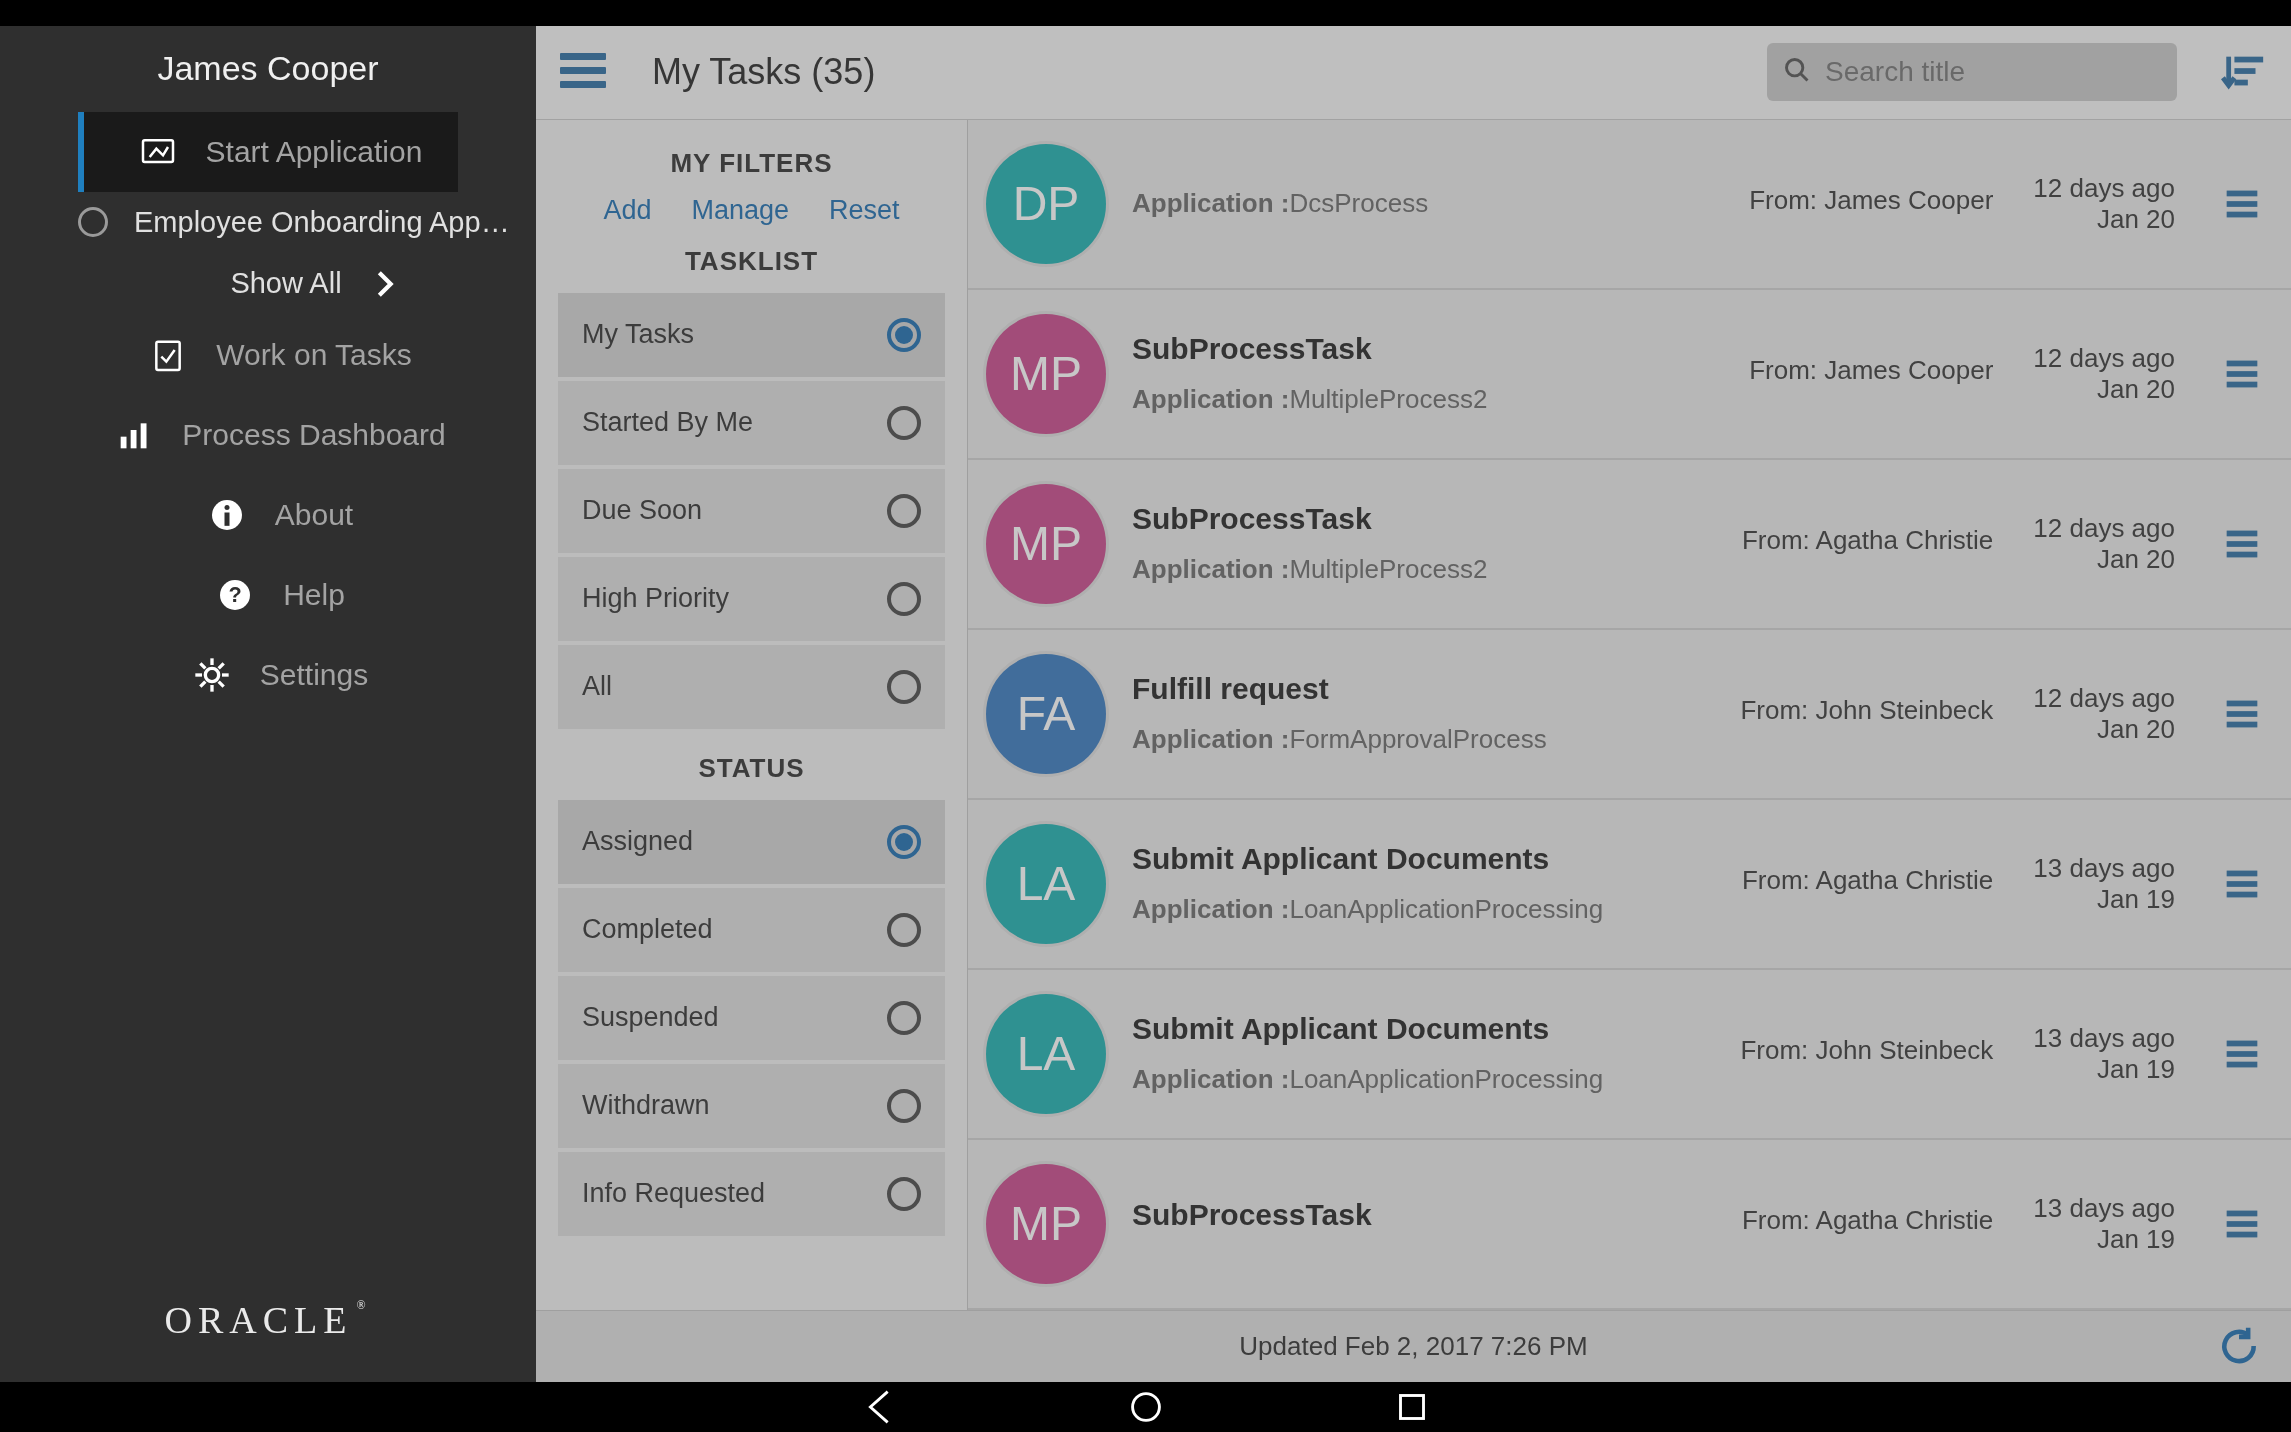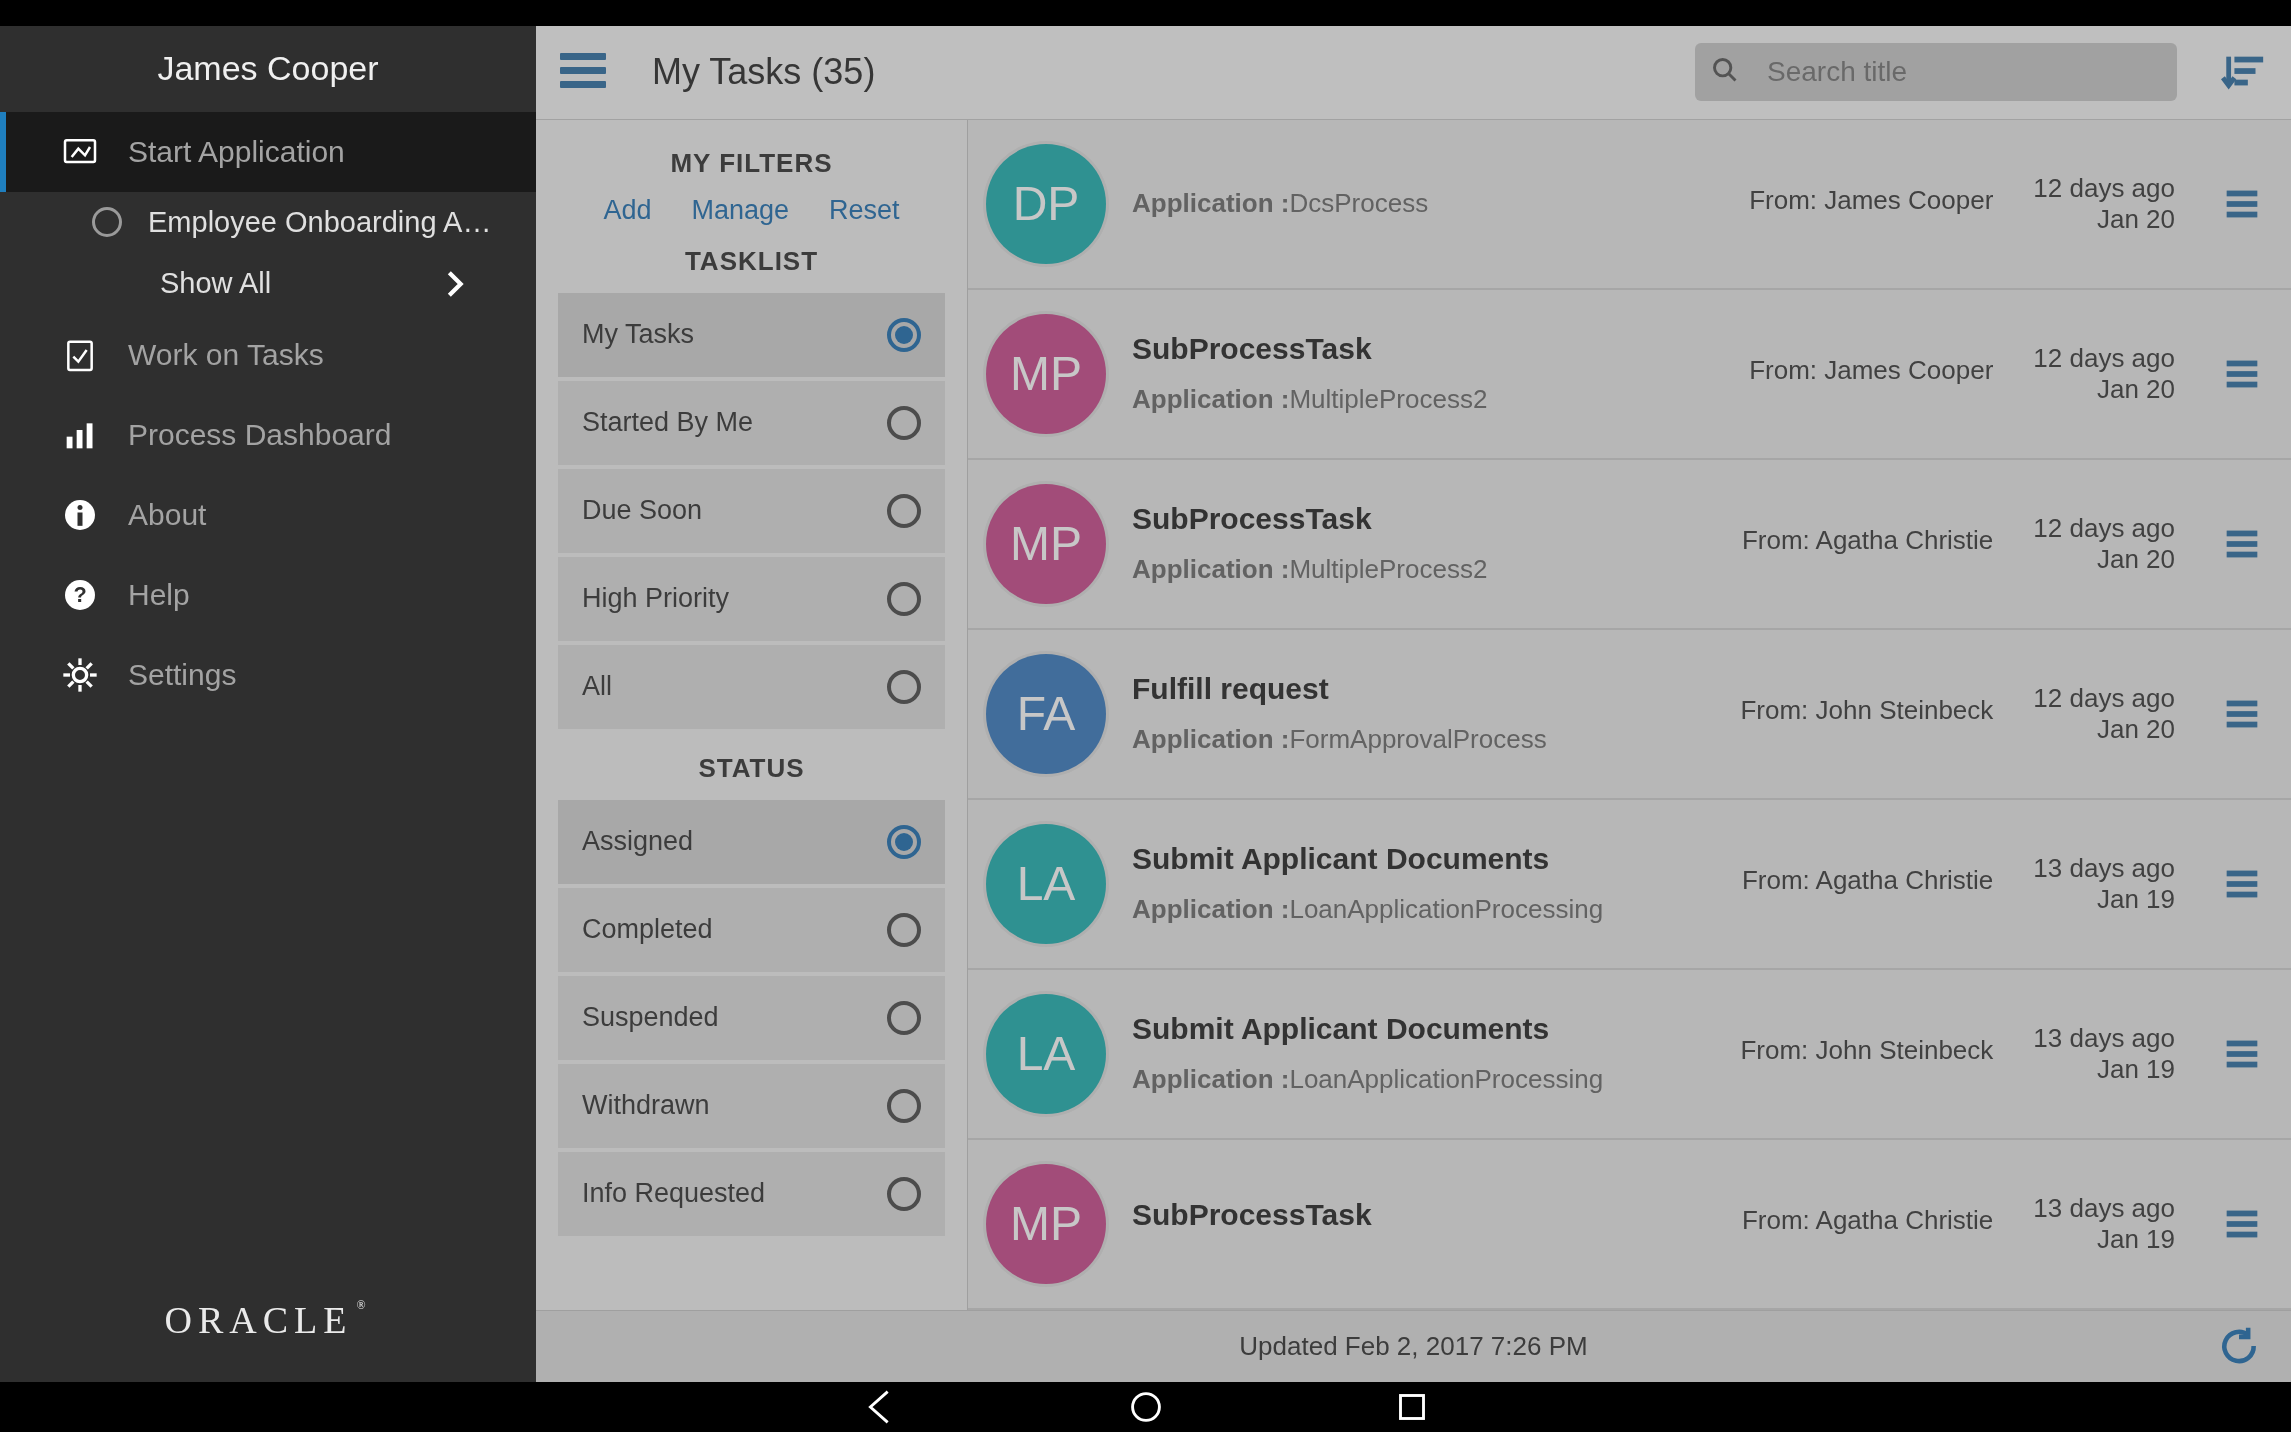--- a/index.html
+++ b/index.html
@@ -11,21 +11,21 @@
     height: 98px; background:#000; display:flex; justify-content:center; align-items:center; gap:220px;
   }
   .nav-icon { width:46px; height:46px; display:flex; align-items:center; justify-content:center; }
   .nav-icon svg { stroke:#fff; fill:none; }
 
   .device-frame { flex:1; display:flex; background:#000; }
 
   
   .drawer {
     width: 536px; min-width:536px; background:#2f2f2f; color:#e6e6e6;
-    display:flex; flex-direction:column; position:relative;
+    display:flex; flex-direction:column; position:relative;align-items:center;
   }
   .drawer .username {
     height:86px; display:flex; align-items:center; justify-content:center;
     font-size:34px; font-weight:400; color:#f0f0f0;
   }
   .nav-item {
     display:flex; align-items:center; gap:26px; padding:18px 36px 18px 58px;
     font-size:30px; color:#a3a3a3; position:relative; cursor:pointer;
   }
   .nav-item.active {
@@ -60,21 +60,21 @@
 
   .appbar {
     height:94px; background:#f3f3f3; display:flex; align-items:center; padding:16px 24px; gap:24px;
     border-bottom:1px solid #c9c9c9;
   }
   .hamburger { width:46px; height:38px; cursor:pointer; }
   .hamburger div { height:7px; background:#2f6fa3; margin-bottom:7px; border-radius:1px;}
   .appbar .title { font-size:36px; color:#2a2a2a; margin-left:22px; flex:0 0 auto; }
   .appbar .grow { flex:1; }
   .searchbox {
-    width:482px; height:58px; background:#c8c8c8; border-radius:6px; display:flex; align-items:center; padding:0 16px; gap:28px;
+    width:410px; height:58px; background:#c8c8c8; border-radius:6px; display:flex; align-items:center; padding:0 16px; gap:14px;
   }
   .searchbox input {
     background:transparent; border:none; outline:none; font-size:28px; color:#555; width:100%;
   }
   .sort-btn { margin-left:20px; width:46px; height:46px; cursor:pointer; }
   .sort-btn svg { fill:#2f6fa3; }
 
   .content { flex:1; display:flex; overflow:hidden; }
 
   

